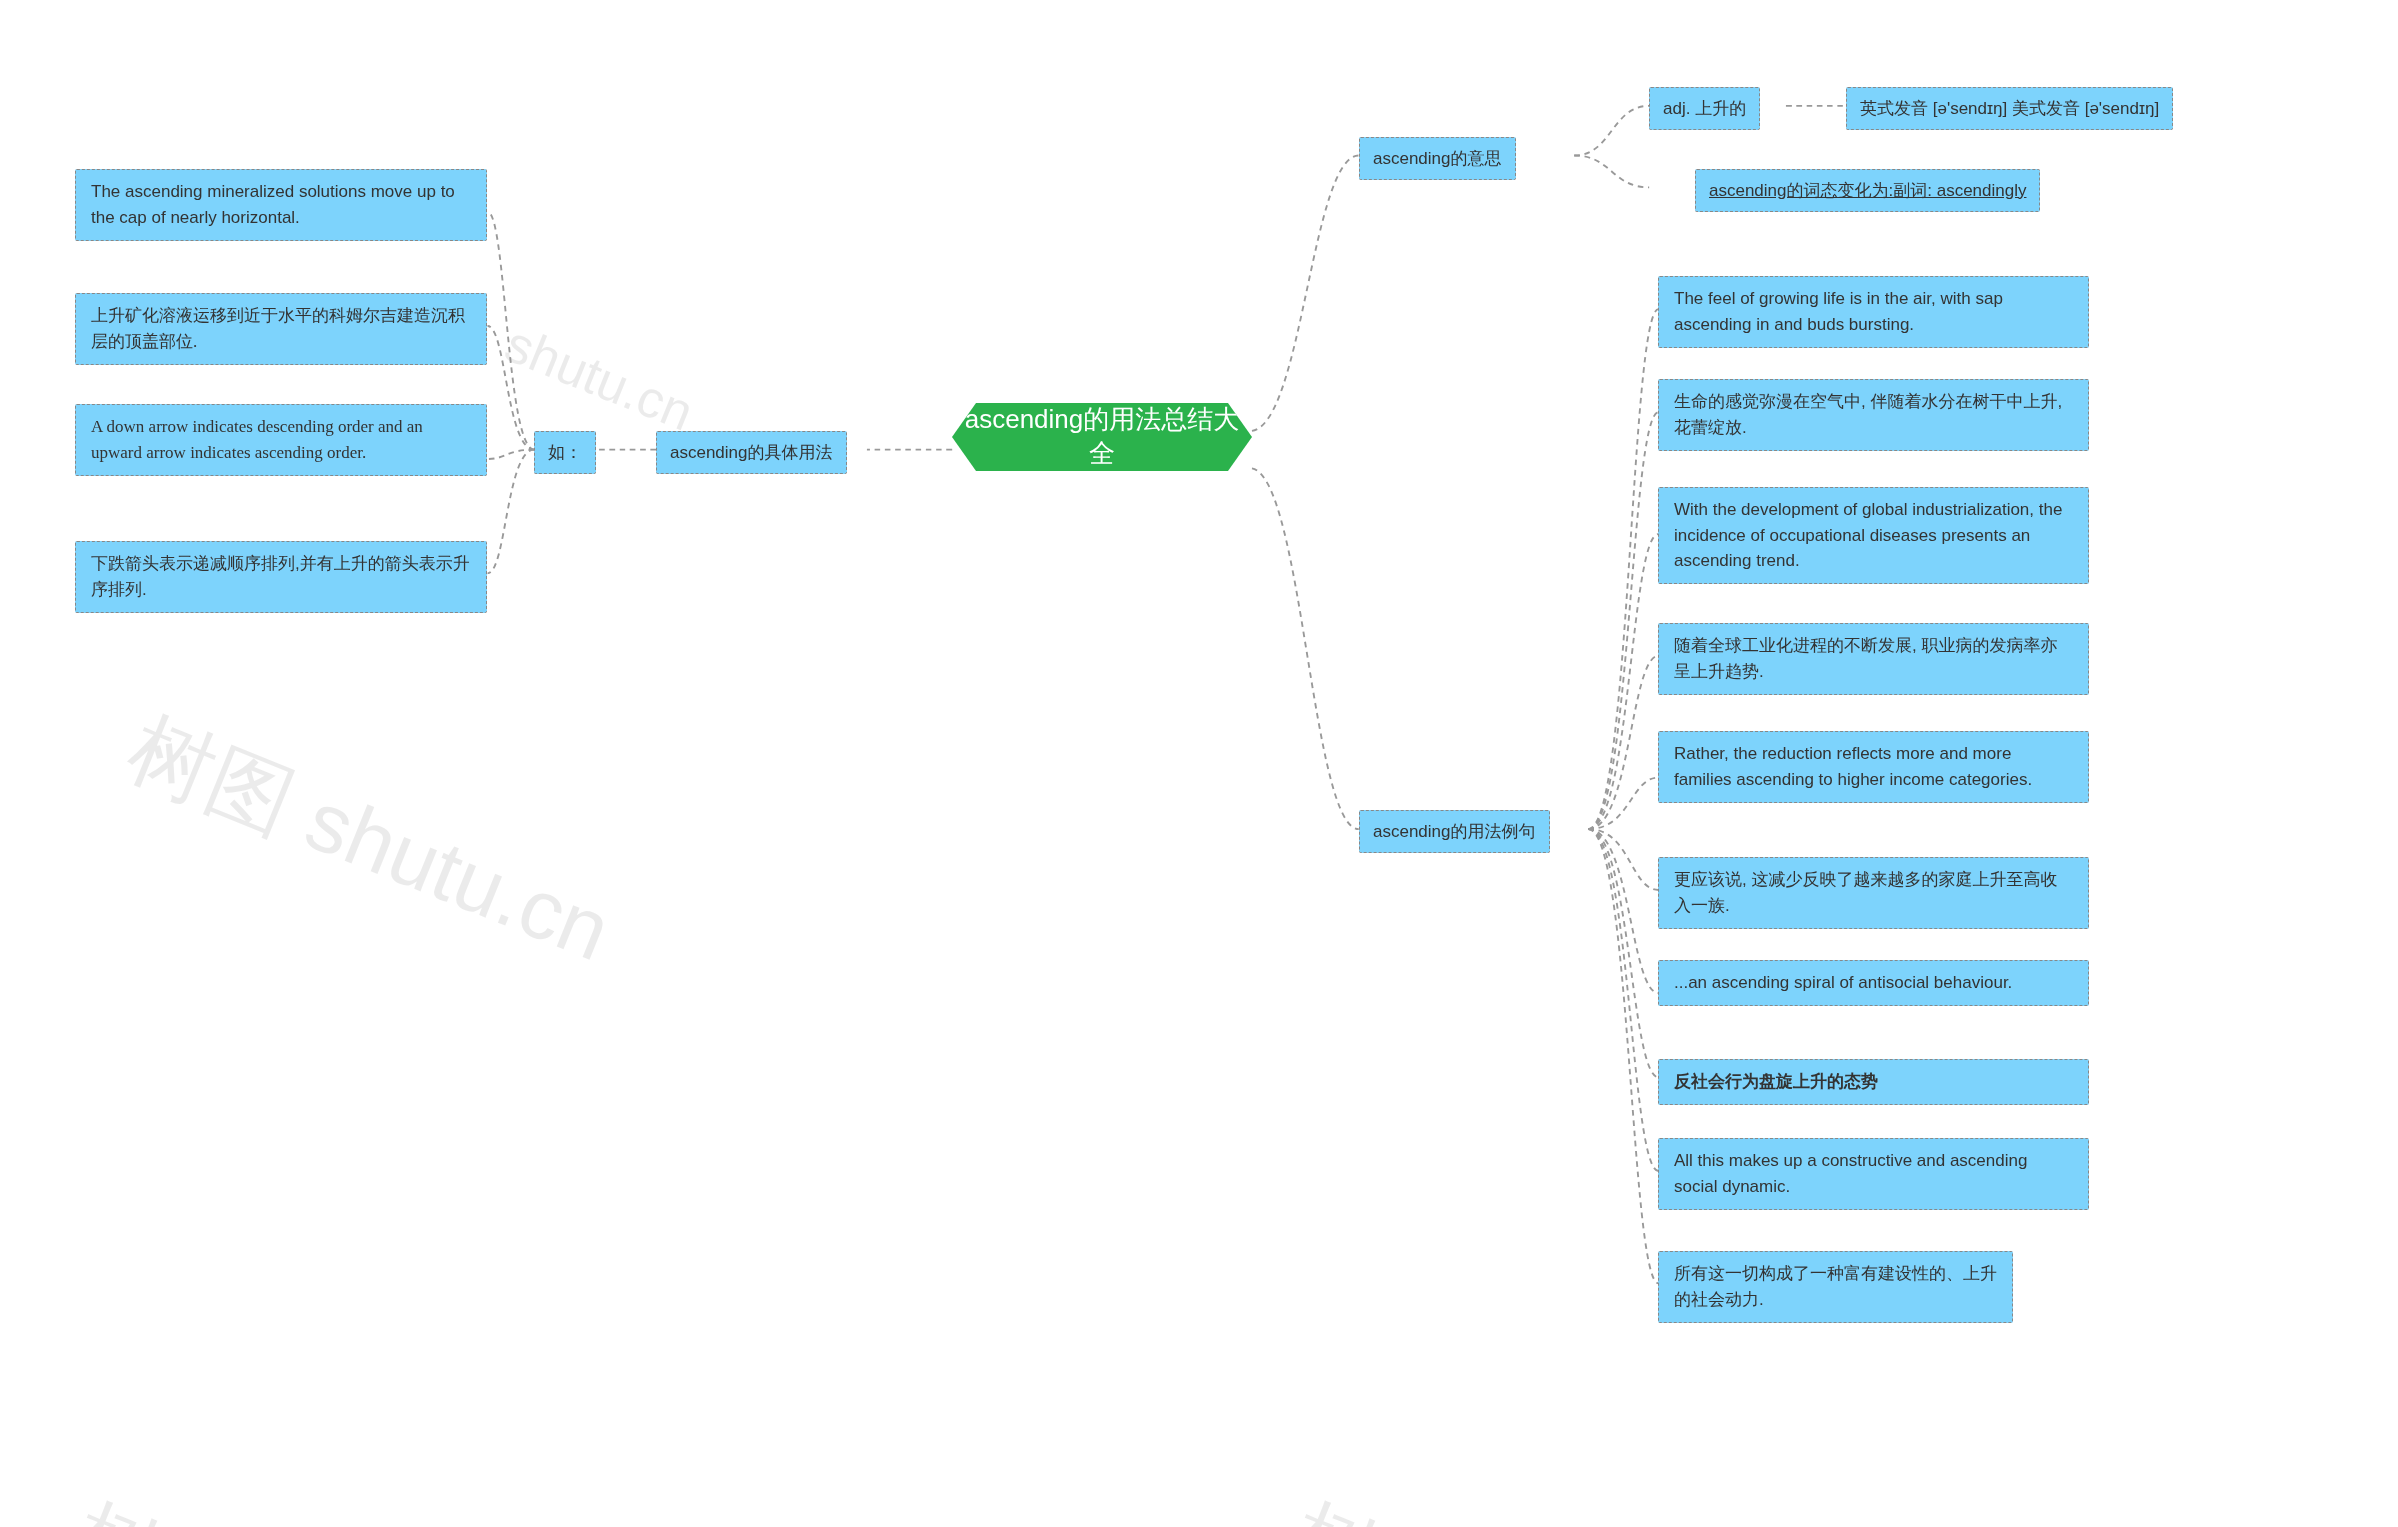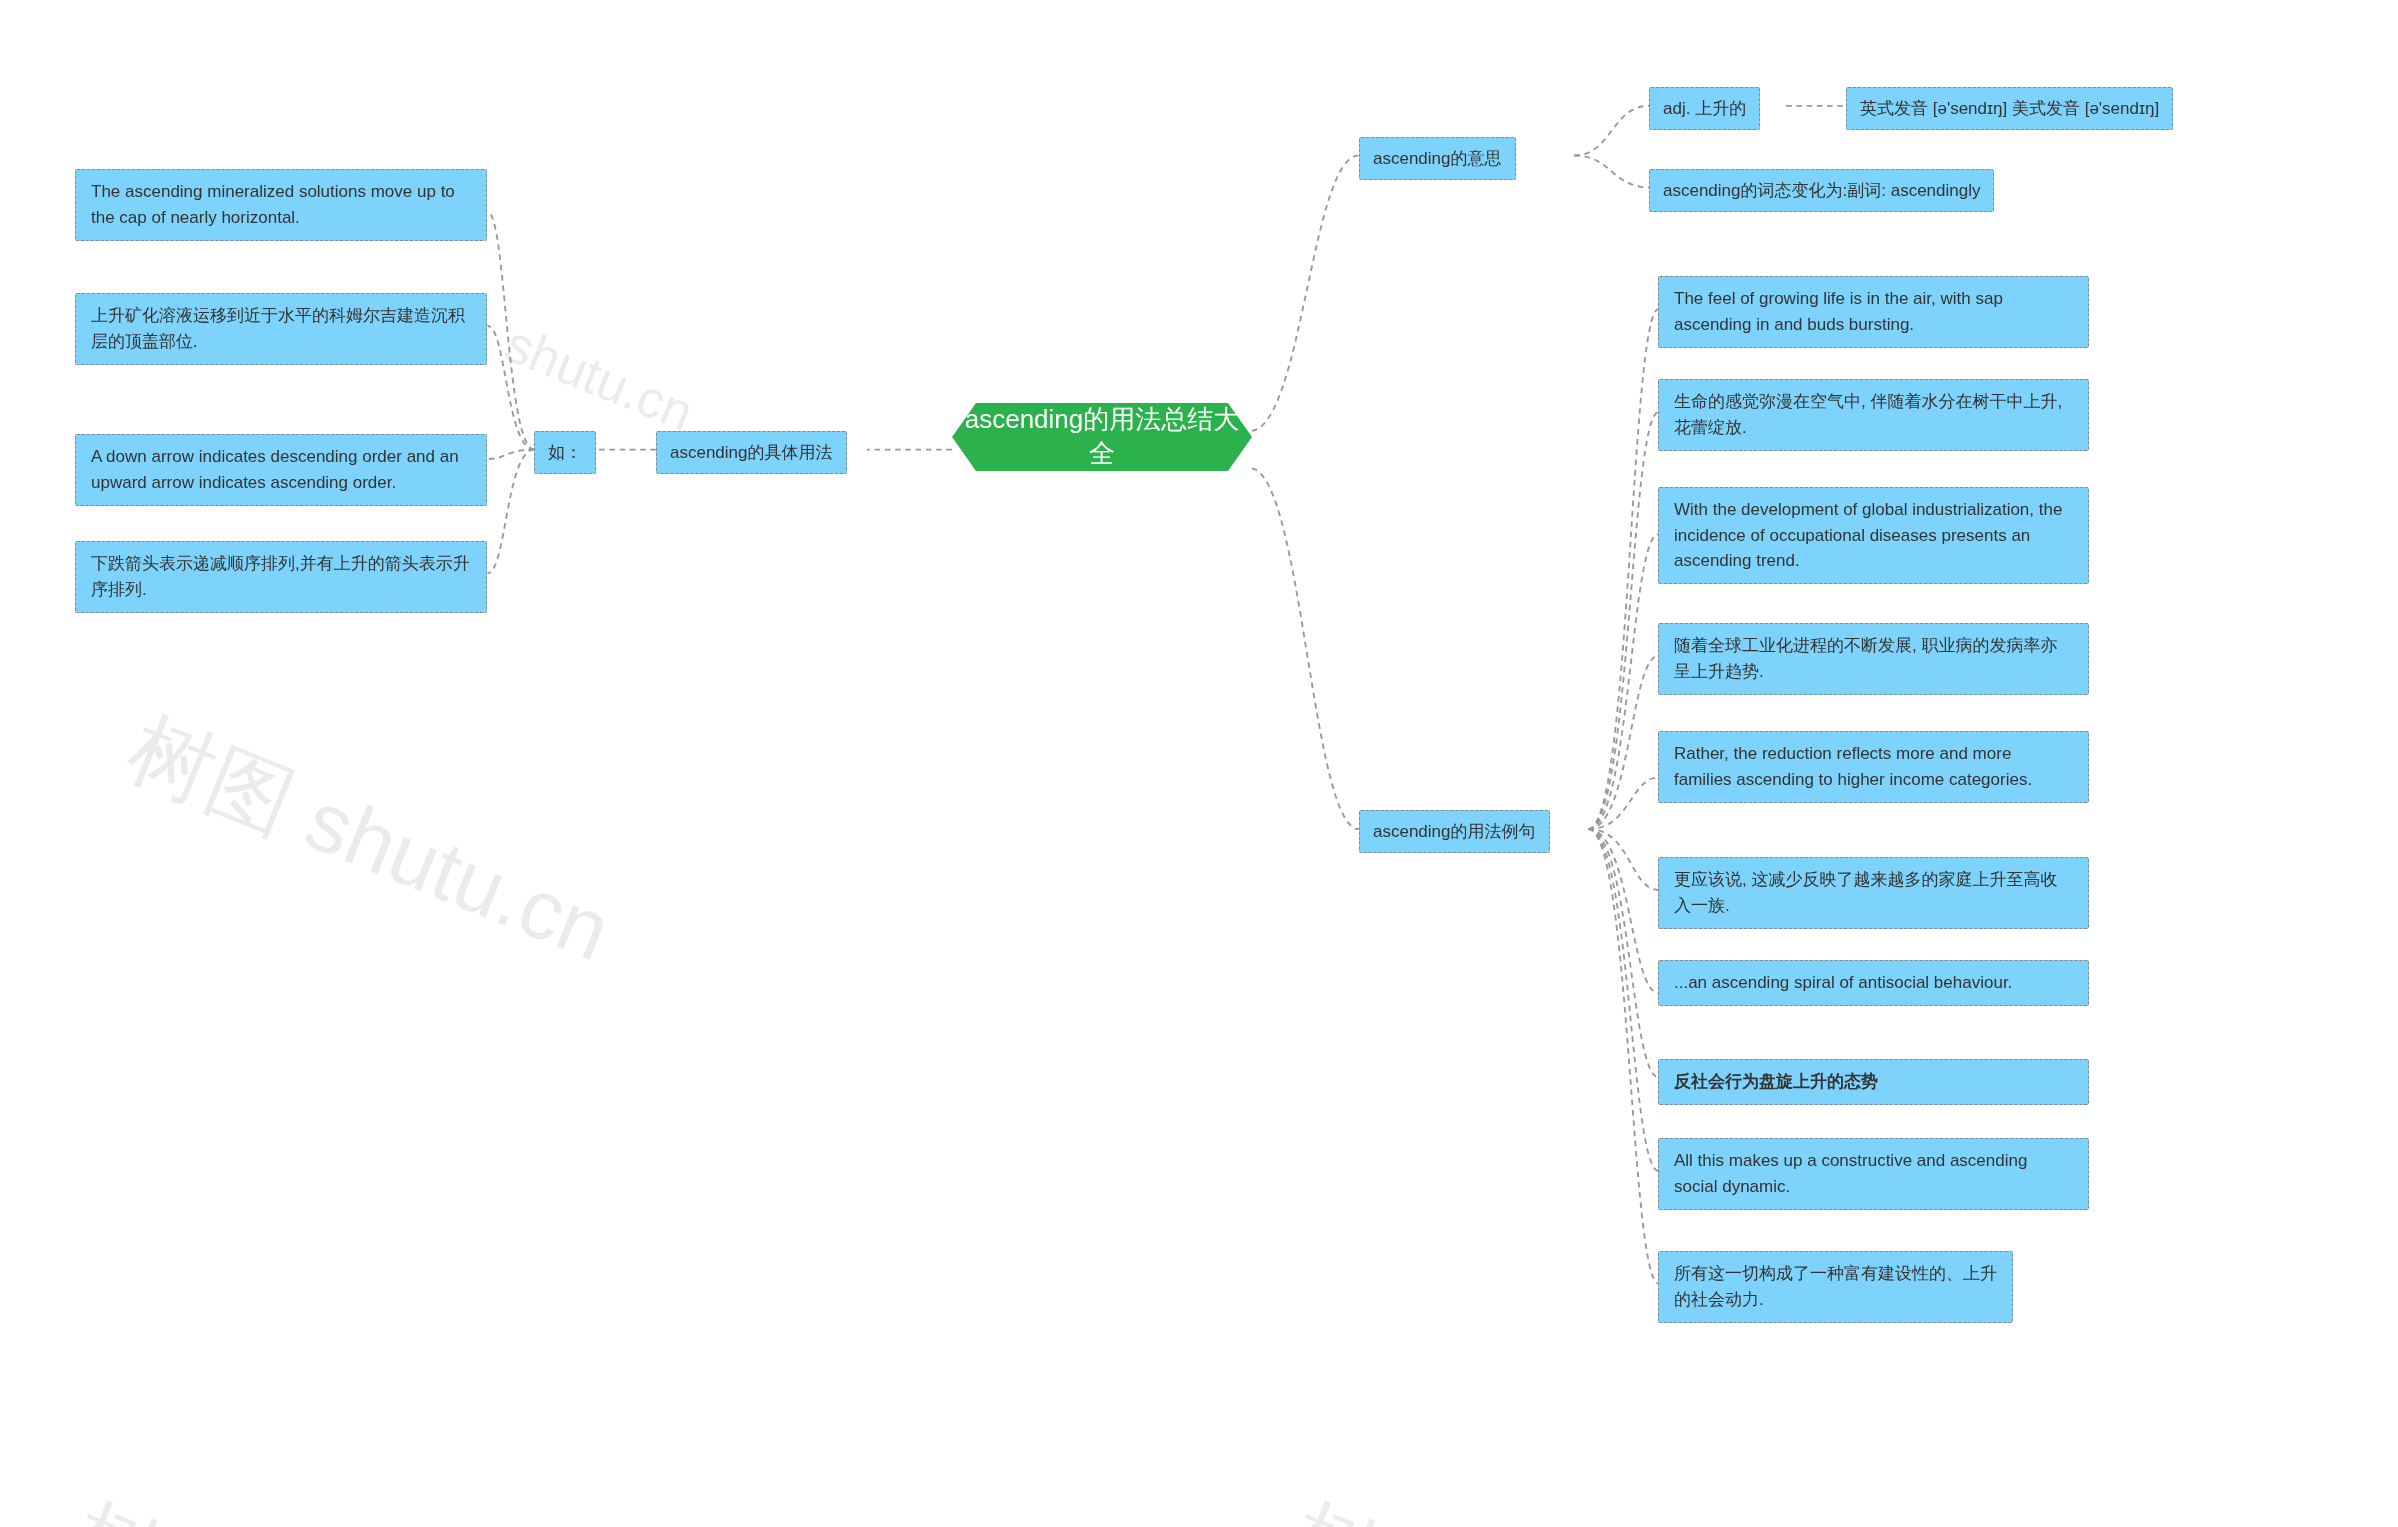--- a/index.html
+++ b/index.html
@@ -122,38 +122,38 @@
   <div class="node tight" style="left:534px; top:431px;">
     <span>如：</span>
   </div>
 
   <div class="node" style="left:75px; top:169px; width:412px;">
     <span>The ascending mineralized solutions move up to the cap of nearly horizontal.</span>
   </div>
   <div class="node" style="left:75px; top:293px; width:412px;font-family:Liberation Serif, serif;">
     <span>上升矿化溶液运移到近于水平的科姆尔吉建造沉积层的顶盖部位.</span>
   </div>
-  <div class="node" style="left:75px; top:434px; width:412px;">
+  <div class="node" style="left:75px; top:404px; width:412px;font-family:Liberation Serif, serif;">
     <span>A down arrow indicates descending order and an upward arrow indicates ascending order.</span>
   </div>
   <div class="node" style="left:75px; top:541px; width:412px;">
     <span>下跌箭头表示递减顺序排列,并有上升的箭头表示升序排列.</span>
   </div>
 
   <div class="node tight" style="left:1359px; top:137px;">
     <span>ascending的意思</span>
   </div>
 
   <div class="node tight" style="left:1649px; top:87px;">
     <span>adj. 上升的</span>
   </div>
   <div class="node tight" style="left:1846px; top:87px;">
     <span>英式发音 [ə'sendɪŋ] 美式发音 [ə'sendɪŋ]</span>
   </div>
-  <div class="node tight" style="left:1649px; top:169px;">
+  <div class="node tight" style="left:1695px; top:169px;text-decoration:underline;">
     <span>ascending的词态变化为:副词: ascendingly</span>
   </div>
 
   <div class="node tight" style="left:1359px; top:810px;">
     <span>ascending的用法例句</span>
   </div>
 
   <div class="node" style="left:1658px; top:276px; width:431px;">
     <span>The feel of growing life is in the air, with sap ascending in and buds bursting.</span>
   </div>

